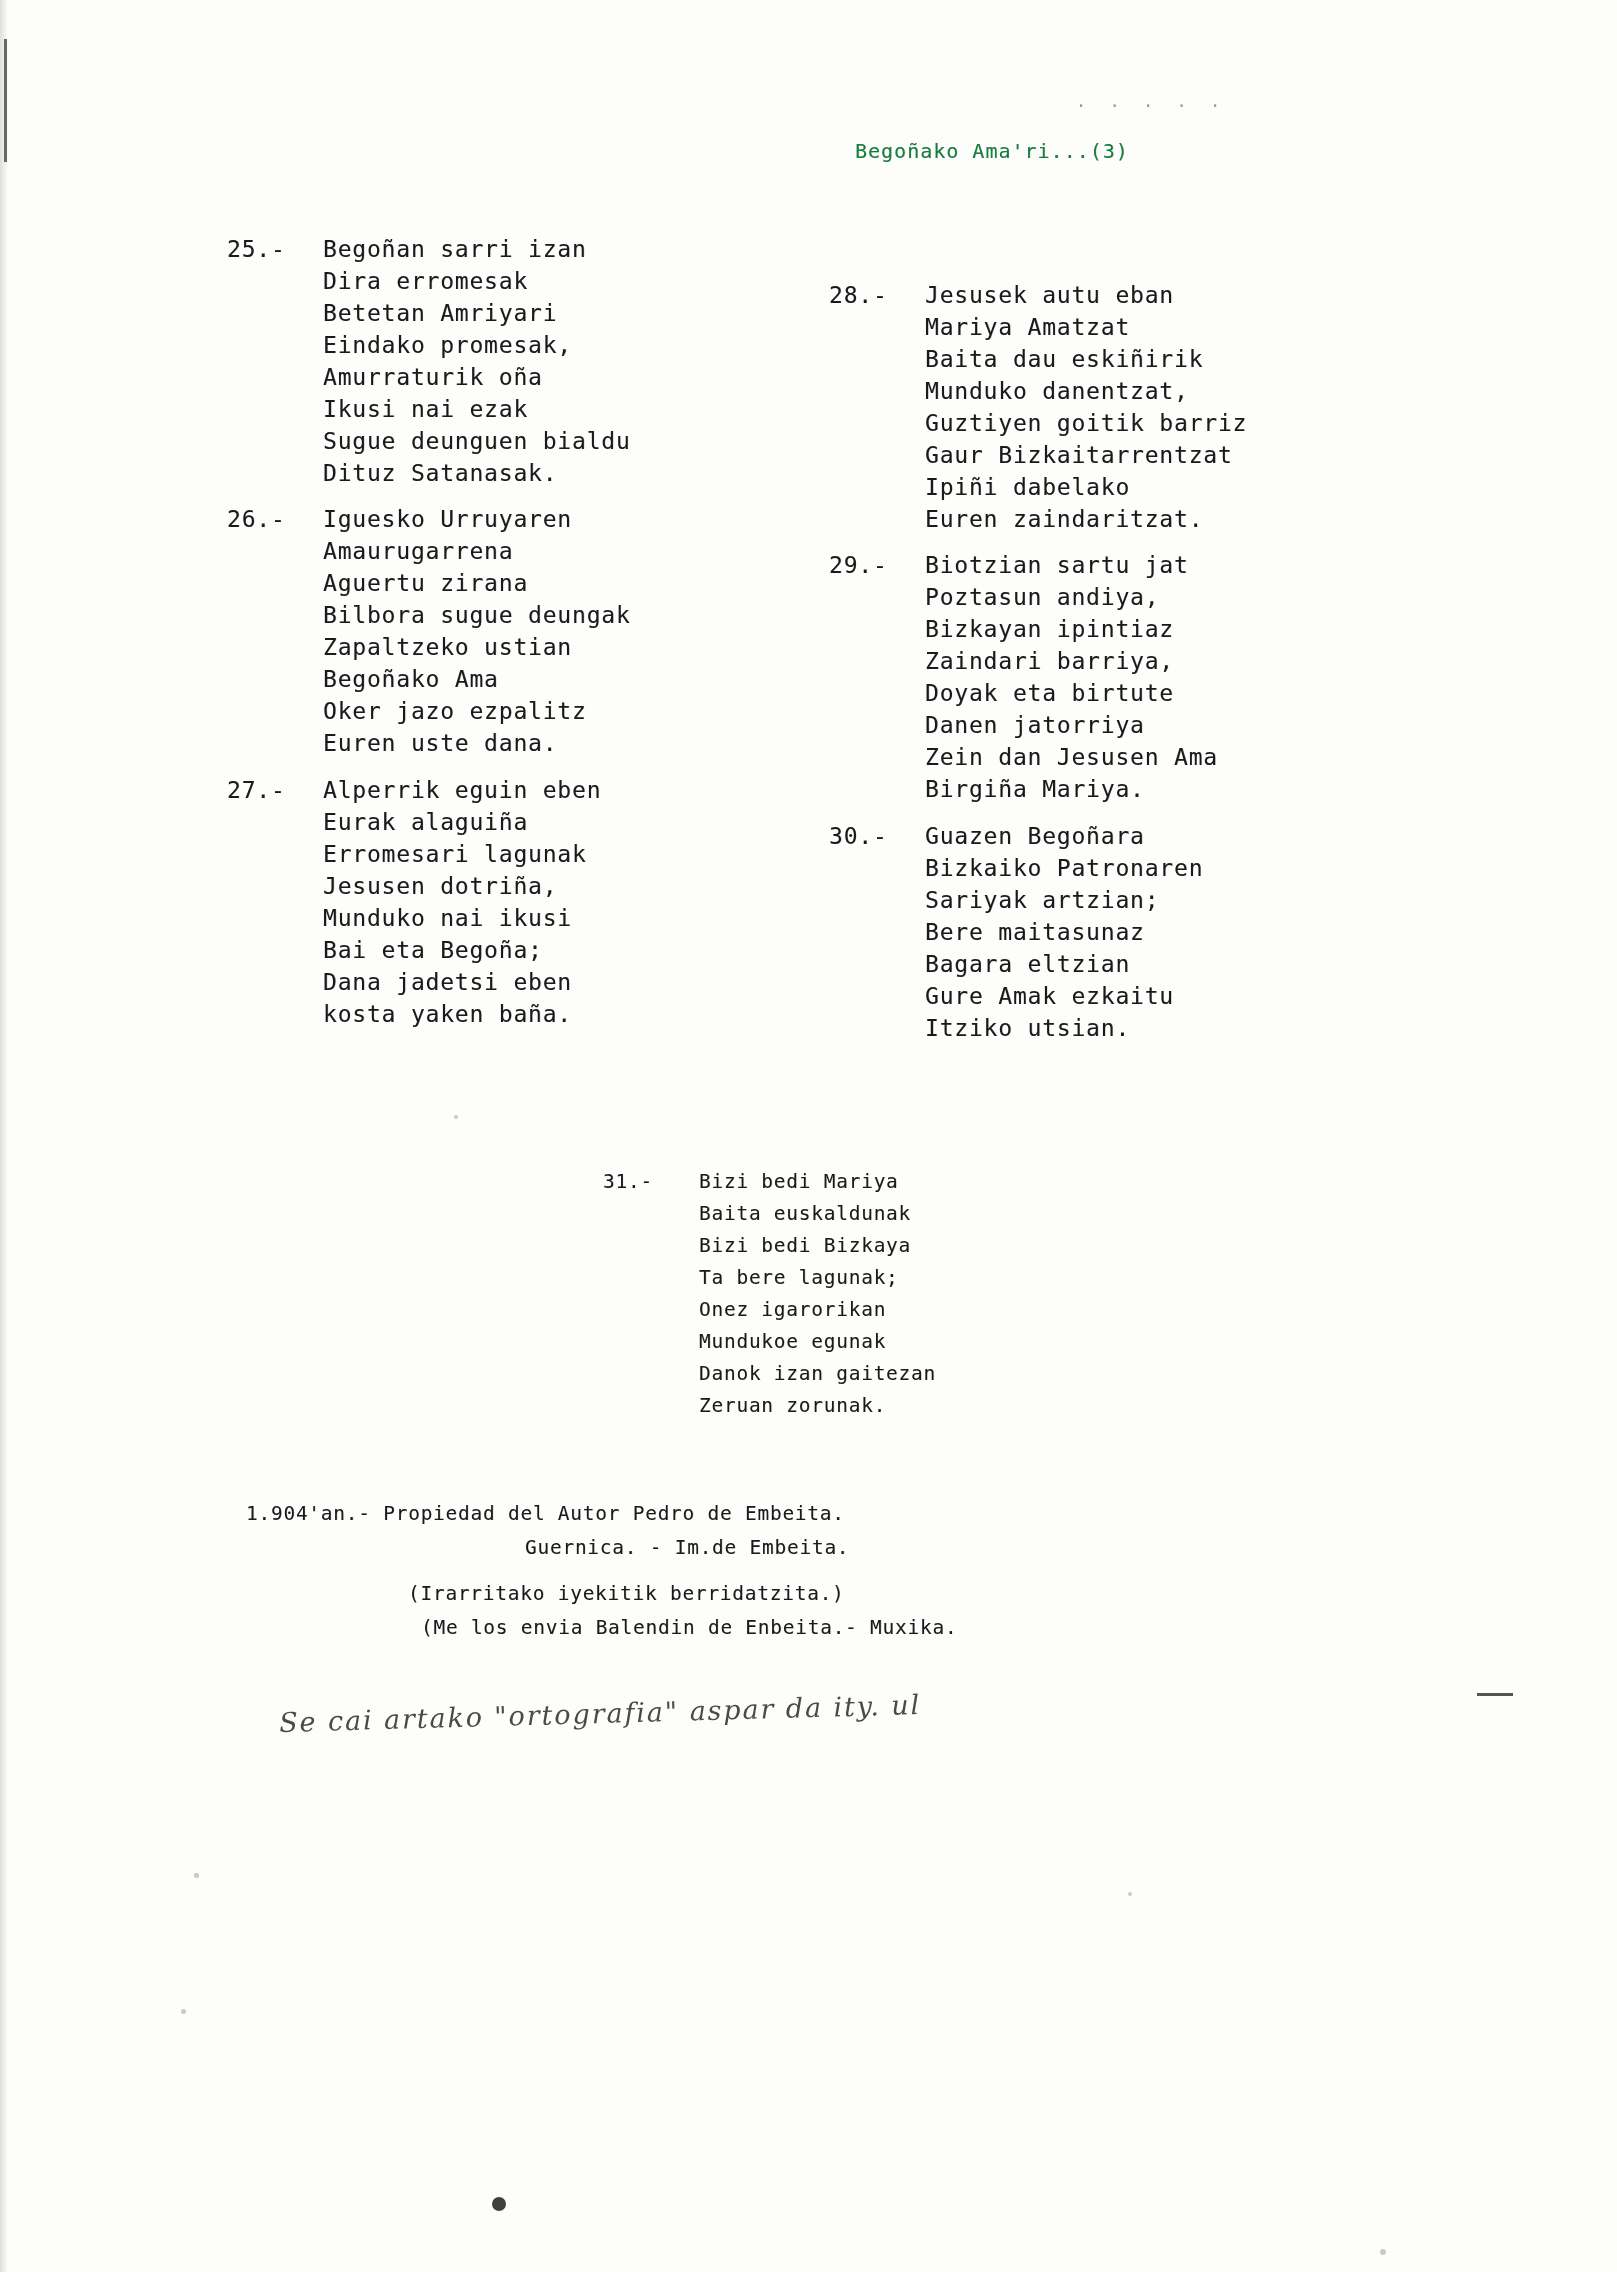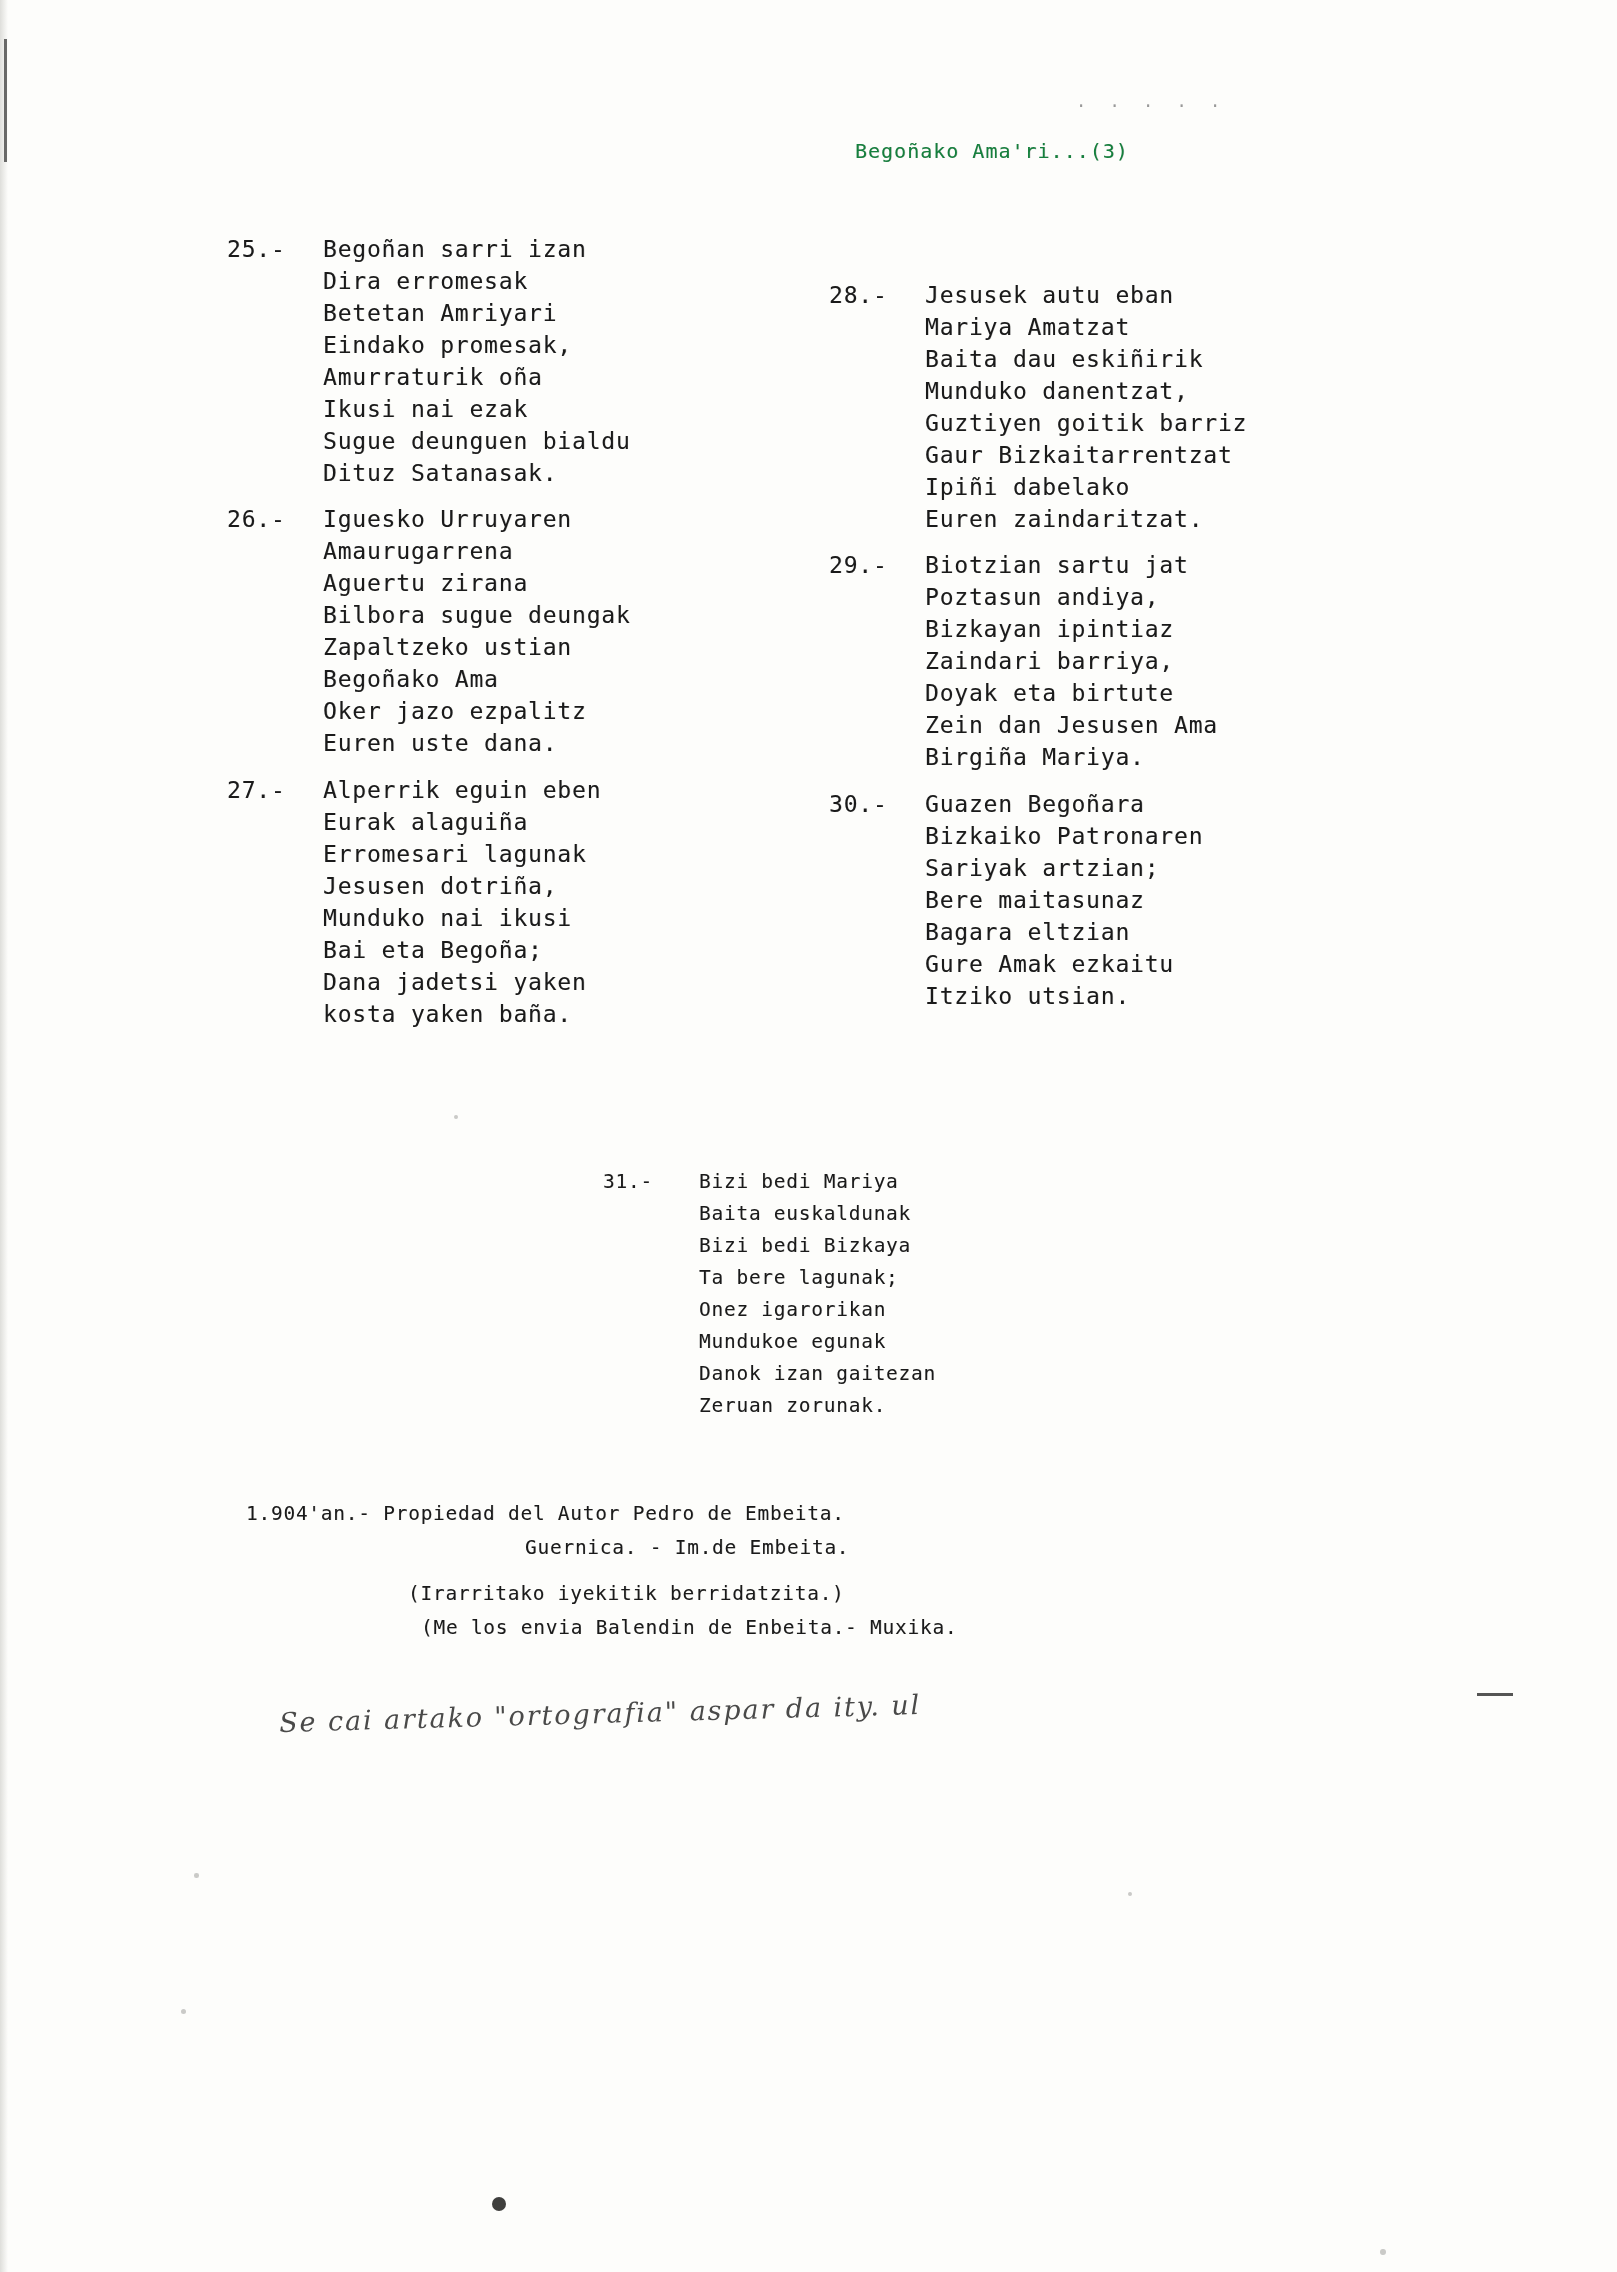--- a/index.html
+++ b/index.html
@@ -210,21 +210,21 @@
 
     <div class="stanza">
       <span class="num">27.-</span>
       <div class="lines">
         <div>Alperrik eguin eben</div>
         <div>Eurak alaguiña</div>
         <div>Erromesari lagunak</div>
         <div>Jesusen dotriña,</div>
         <div>Munduko nai ikusi</div>
         <div>Bai eta Begoña;</div>
-        <div>Dana jadetsi yaken</div>
+        <div>Dana jadetsi eben</div>
         <div>kosta yaken baña.</div>
       </div>
     </div>
 
   </div>
 
   <div class="col col-right inky">
 
     <div class="stanza">
       <span class="num">28.-</span>
@@ -241,20 +241,21 @@
     </div>
 
     <div class="stanza">
       <span class="num">29.-</span>
       <div class="lines">
         <div>Biotzian sartu jat</div>
         <div>Poztasun andiya,</div>
         <div>Bizkayan ipintiaz</div>
         <div>Zaindari barriya,</div>
         <div>Doyak eta birtute</div>
+        <div>Danen jatorriya</div>
         <div>Zein dan Jesusen Ama</div>
         <div>Birgiña Mariya.</div>
       </div>
     </div>
 
     <div class="stanza">
       <span class="num">30.-</span>
       <div class="lines">
         <div>Guazen Begoñara</div>
         <div>Bizkaiko Patronaren</div>

